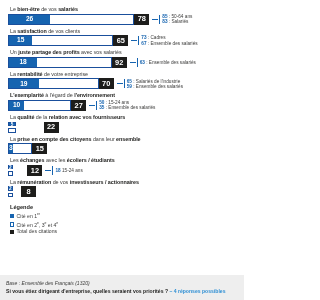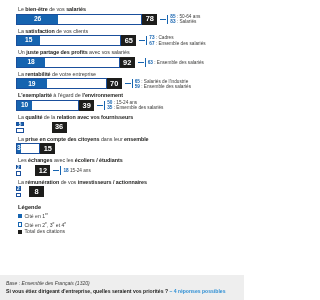--- a/index.html
+++ b/index.html
@@ -7,21 +7,21 @@
     width:244px;height:300px;
     background:#ffffff;
     font-family:"Liberation Sans","DejaVu Sans",sans-serif;
     color:#231f20;
     overflow:hidden;
   }
   .sheet{
     position:relative;
     width:244px;height:300px;
     box-sizing:border-box;
-    padding:6px 4px 0 16px;
+    padding:6px 4px 0 8px;
   }
   
   .row{ margin-bottom:3px; }
   .label{
     font-size:5.4px;
     line-height:6.4px;
     color:#3c3c3b;
     margin:0 0 1.2px 2px;
     letter-spacing:-0.05px;
     white-space:nowrap;
@@ -242,21 +242,21 @@
       <div class="row">
         <div class="label"><b>L'exemplarité</b> à l'égard de <b>l'environnement</b></div>
         <div class="barline">
           <div class="barwrap" style="width: 63.18px;">
             <div class="seg-first" style="width: 16.2px;">
               <span>10</span>
             </div>
             <div class="seg-rest" style="flex: 1 1 auto;"></div>
           </div>
           <div class="totalbox">
-            <span>39</span>
+            <span>27</span>
           </div>
           <div class="annot">
             <div class="dash"></div>
             <div class="vbar"></div>
             <div class="lines">
               <div class="aline"><b>50</b> : 15-24 ans</div>
               <div class="aline"><b>35</b> : Ensemble des salariés</div>
             </div>
           </div>
         </div>
@@ -266,21 +266,21 @@
         <div class="barline">
           <div class="barwrap" style="width: 35.64px;">
             <div class="stack" style="width: 100%;">
               <div class="chip" style="width: 8.1px;">
                 <div class="tiny">5</div>
               </div>
               <div class="chip hollow" style="width: 8.1px;"></div>
             </div>
           </div>
           <div class="totalbox">
-            <span>36</span>
+            <span>22</span>
           </div>
         </div>
       </div>
       <div class="row">
         <div class="label">La <b>prise en compte des citoyens</b> dans leur <b>ensemble</b></div>
         <div class="barline">
           <div class="barwrap" style="width: 24.3px;">
             <div class="seg-first" style="width: 4.86px;">
               <span>3</span>
             </div>

